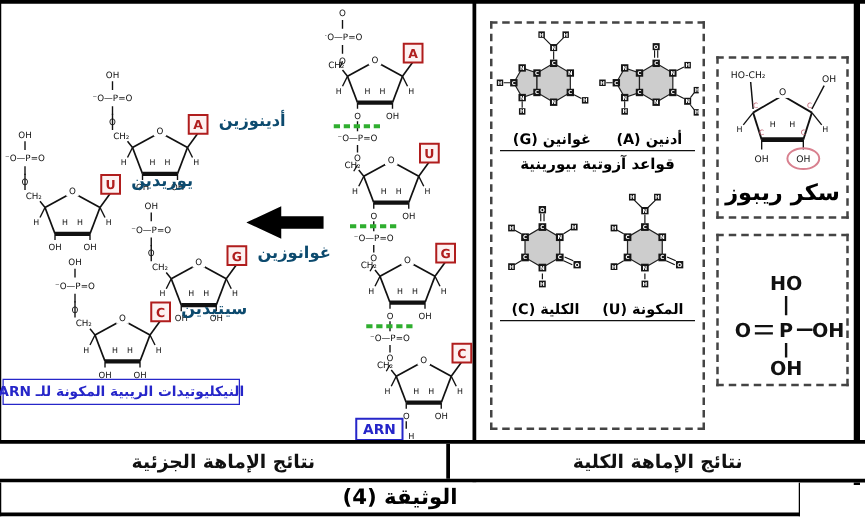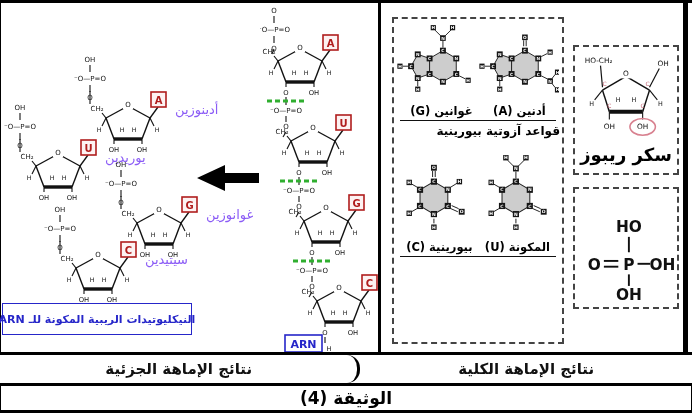--- a/index.html
+++ b/index.html
@@ -9,56 +9,56 @@
     font-family:"DejaVu Sans",sans-serif;overflow:hidden;
   }
   .border-top{position:absolute;left:0;top:0;width:692px;height:3px;background:#000;}
   .border-right{position:absolute;left:683px;top:0;width:5px;height:388px;background:#000;}
   .border-left{position:absolute;left:0;top:0;width:1px;height:388px;background:#000;}
   .divider-v{position:absolute;left:378px;top:0;width:3px;height:388px;background:#000;}
 
   
   .left-panel{position:absolute;left:0;top:3px;width:378px;height:349px;}
   .nucleotide{position:absolute;display:flex;align-items:flex-start;}
-  .nucleotide .name{margin-top:52px;margin-left:2px;font-weight:normal;font-size:13px;color:#8b5cf6;white-space:nowrap;direction:rtl;}
+  .nucleotide .name{margin-top:40px;margin-left:2px;font-weight:bold;font-size:13px;color:#0c4a6e;white-space:nowrap;direction:rtl;}
   .caption-box{
-    position:absolute;left:2px;top:300px;width:190px;height:32px;
+    position:absolute;left:2px;top:300px;width:190px;height:21px;
     border:1.5px solid #2626c9;color:#2626c9;font-weight:bold;font-size:11px;
     display:flex;align-items:center;justify-content:center;direction:rtl;white-space:nowrap;
   }
   .arrow-wrap{position:absolute;left:197px;top:161px;}
   .chain-wrap{position:absolute;left:260px;top:2px;}
 
   
   .right-panel{position:absolute;left:381px;top:3px;width:302px;height:349px;}
   .bases-box{
     position:absolute;left:11px;top:14px;width:172px;height:327px;
     border:2px dashed #444;padding:4px 2px;
   }
   .base-row{display:flex;justify-content:space-around;align-items:flex-end;}
   .base-labels{display:flex;justify-content:space-around;font-weight:bold;font-size:11.5px;
     border-bottom:1.5px solid #111;padding-bottom:2px;margin:2px 4px 0 4px;direction:rtl;}
-  .base-caption{font-weight:bold;font-size:12px;margin-top:3px;direction:rtl;}
+  .base-caption{text-align:center;font-weight:bold;font-size:12px;margin-top:3px;direction:rtl;}
   .group-pyrimidine{margin-top:12px;}
   .side-box{
     position:absolute;left:192px;width:106px;border:2px dashed #444;
     display:flex;flex-direction:column;align-items:center;padding:2px 0;
   }
   .side-box .box-label{font-weight:bold;font-size:18px;direction:rtl;margin-top:1px;white-space:nowrap;}
   .ribose-box{top:42px;height:130px;}
   .phosphoric-box{top:184px;height:122px;justify-content:flex-end;}
 
   
   .labels-row{position:absolute;left:0;top:352px;width:692px;height:34px;display:flex;
     border-top:3px solid #000;border-bottom:3px solid #000;background:#fff;}
   .label-cell{display:flex;align-items:center;justify-content:center;
-    font-weight:bold;font-size:15px;direction:rtl;color:#111;border-radius:13px;}
+    font-weight:bold;font-size:15px;direction:rtl;color:#111;}
   .label-cell.partial{width:378px;border-right:3px solid #000;}
   .label-cell.total{width:348px;}
-  .doc-row{position:absolute;left:0;top:386px;width:692px;height:27px;
+  .doc-row{position:absolute;left:0;top:386px;width:640px;height:27px;
     border-bottom:3px solid #000;border-left:1px solid #000;border-right:1px solid #000;
     display:flex;align-items:center;justify-content:center;
     font-weight:bold;font-size:17px;direction:rtl;background:#fff;color:#000;}
 </style>
 </head>
 <body>
 
 <div class="figure">
 
   <div class="border-top"></div>
@@ -498,21 +498,21 @@
             <line x1="14" y1="76" x2="7" y2="80" stroke="#111111" stroke-width="1.2"></line>
             <rect x="0.5" y="78.5" width="7" height="7" fill="#161616"></rect>
             <text x="4" y="84.1" font-size="5.8" text-anchor="middle" fill="#fff" font-weight="bold" font-family="DejaVu Sans, sans-serif">H</text>
             <line x1="14" y1="48" x2="7" y2="44" stroke="#111111" stroke-width="1.2"></line>
             <rect x="0.5" y="38.5" width="7" height="7" fill="#161616"></rect>
             <text x="4" y="44.1" font-size="5.8" text-anchor="middle" fill="#fff" font-weight="bold" font-family="DejaVu Sans, sans-serif">H</text>
           </svg>
       </div>
       <div class="base-labels">
         <span>المكونة (U)</span>
-        <span>بيورينية (C)</span>
+        <span>الكلية (C)</span>
       </div>
     </div>
 
     <div class="side-box ribose-box">
       <svg id="ribose-svg" width="98" height="94" viewBox="0 0 100 92">
           <line x1="50" y1="26" x2="26" y2="40" stroke="#111111" stroke-width="1.5"></line>
           <line x1="50" y1="26" x2="74" y2="40" stroke="#111111" stroke-width="1.5"></line>
           <line x1="26" y1="40" x2="33" y2="62" stroke="#111111" stroke-width="1.5"></line>
           <line x1="74" y1="40" x2="67" y2="62" stroke="#111111" stroke-width="1.5"></line>
           <line x1="33" y1="62" x2="67" y2="62" stroke="#111111" stroke-width="4"></line>

